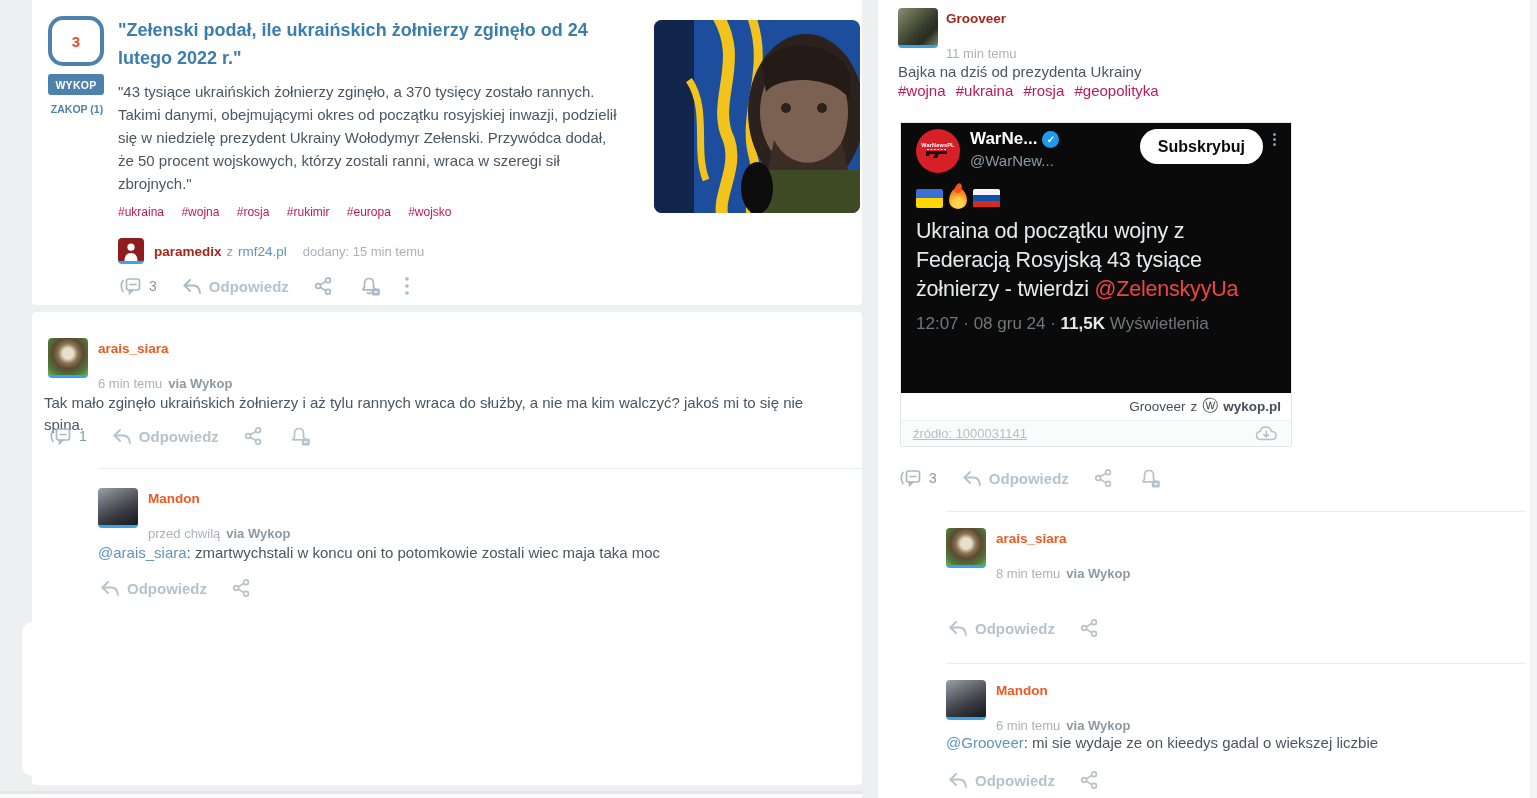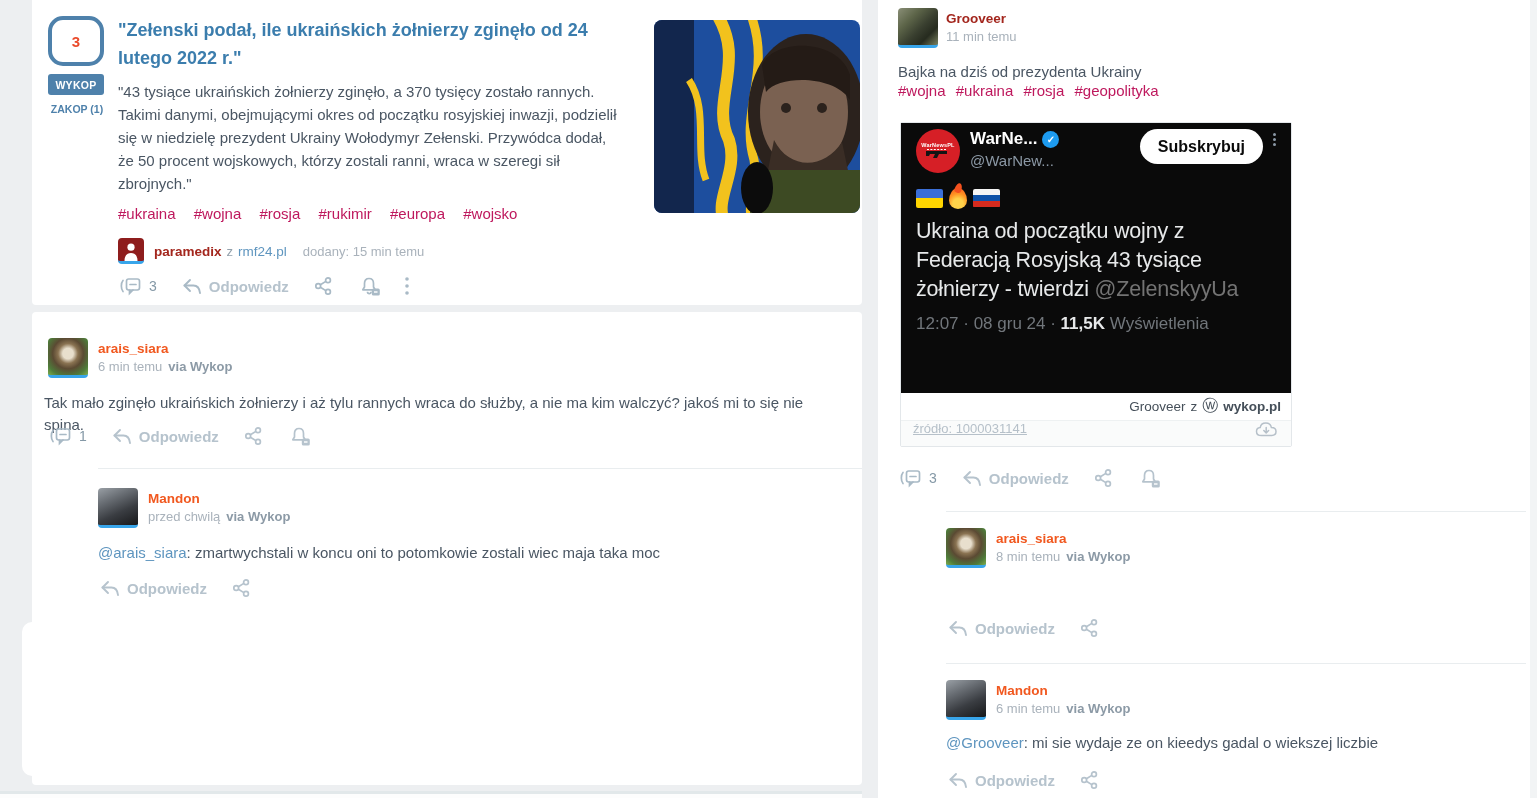--- a/index.html
+++ b/index.html
@@ -20,21 +20,21 @@
   .wykop-btn { position:absolute; left:16px; top:74px; width:56px; height:21px; background:#4e81ab;
                color:#fff; font-size:10.5px; font-weight:bold; border:none; border-radius:3px;
                display:flex; align-items:center; justify-content:center; letter-spacing:.3px; cursor:pointer;}
   .zakop-btn { position:absolute; left:10px; top:103px; width:70px; text-align:center; color:#4e81ab;
                font-size:10.5px; font-weight:bold; background:none; border:none; cursor:pointer;}
 
   .post-title { position:absolute; left:86px; top:16px; width:520px; color:#3b7dad;
                 font-size:18px; font-weight:bold; line-height:28px; text-decoration:none; display:block;}
   .post-body  { position:absolute; left:86px; top:80px; width:505px; color:#4a5663;
                 font-size:15px; line-height:23px; }
-  .tags-row   { position:absolute; left:86px; top:205px; font-size:15px; }
+  .tags-row   { position:absolute; left:86px; top:205px; font-size:12px; }
   .tag        { color:#be185d; text-decoration:none; margin-right:14px; }
 
   .author-row { position:absolute; left:86px; top:236px; height:30px; display:flex; align-items:center; }
   .mini-avatar { width:26px; height:26px; border-radius:4px; background:#8e1d1d; position:relative;
                  border-bottom:3px solid #38a5ea; margin-right:10px; display:flex; align-items:flex-end; justify-content:center;}
   .mini-avatar svg { display:block; }
   .author-red  { color:#a3261d; font-weight:bold; font-size:13.5px; text-decoration:none; }
   .author-orange { color:#f1581f; font-weight:bold; font-size:13.5px; text-decoration:none; }
   .gray-sep   { color:#93a1ac; font-size:13px; margin:0 5px; }
   .src-link   { color:#5e95bf; font-size:13.5px; text-decoration:none; }
@@ -54,21 +54,21 @@
   .post-thumb { position:absolute; left:622px; top:20px; width:206px; height:193px;
                 border-radius:8px; overflow:hidden; }
 
   
   .avatar40 { width:40px; height:40px; border-radius:4px; border-bottom:3px solid #38a5ea; }
   .av-hedgehog { background:radial-gradient(circle at 50% 42%, #e8dfcd 0 18%, #8a7352 34%, #5b4a33 52%, #4e7a3a 78%, #7fae4e 100%); }
   .av-anime    { background:linear-gradient(155deg,#9aa0a6 0%,#6a6f75 30%,#3a3d42 62%,#17181a 100%); }
   .av-soldier  { background:linear-gradient(135deg,#8a8f77 0%,#5d6549 30%,#3a4030 55%,#262b1f 75%,#79815f 100%); }
 
   .cmt-name-row { font-size:13.5px; line-height:18px; }
-  .cmt-meta { font-size:13px; color:#a9b2bb; margin-top:1px; }
+  .cmt-meta { font-size:13px; color:#a9b2bb; margin-top:18px; }
   .via { color:#8c9aa6; font-weight:bold; margin-left:6px; }
   .cmt-text { color:#4a5663; font-size:15px; line-height:22px; }
   .mention { color:#5e95bf; text-decoration:none; }
 
   .overlay-card { position:absolute; left:22px; top:622px; width:482px; height:154px;
                   background:#fff; border-radius:10px; }
   .bottom-line { position:absolute; left:0; top:791px; width:862px; height:3px; background:#e2e8ea; }
   .bottom-white { position:absolute; left:0; top:794px; width:862px; height:4px; background:#fdfdfd; }
 
   
@@ -93,29 +93,29 @@
                 display:flex; flex-direction:column; gap:2px; align-items:center; background:none; border:none; cursor:pointer;}
   .tweet-dots i { width:3px; height:3px; border-radius:50%; background:#8b98a5; display:block; }
   .emoji-row { display:flex; align-items:center; gap:6px; margin-top:14px; height:22px; }
   .flag { width:27px; height:19px; border-radius:2px; overflow:hidden; display:flex; flex-direction:column; }
   .flag div { flex:1; }
   .flame { width:18px; height:21px; background:radial-gradient(circle at 50% 75%, #ffd24a 0 28%, #ff9523 55%, #f4511e 100%);
            border-radius:50% 50% 50% 50% / 60% 60% 40% 40%; position:relative; }
   .flame:after { content:""; position:absolute; left:6px; top:-5px; width:7px; height:10px;
                  background:#f4511e; border-radius:50% 50% 50% 50%/70% 70% 30% 30%; transform:rotate(18deg); }
   .tweet-text { color:#e7e9ea; font-size:21.5px; line-height:29px; margin-top:8px; width:360px; letter-spacing:-.2px;}
-  .tweet-mention { color:#737373; text-decoration:none; }
+  .tweet-mention { color:#ef4444; text-decoration:none; }
   .tweet-meta { color:#71767b; font-size:17px; margin-top:10px; }
   .tweet-views { color:#e7e9ea; font-weight:bold;margin-top:22px; }
 
   .credit-row { height:27px; display:flex; align-items:center; justify-content:flex-end; gap:5px;
                 padding:0 10px; color:#454f59; font-size:13.5px; }
   .wykop-logo { font-size:16px; color:#454f59; }
   .source-row { height:26px; background:#fafbfb; border-top:1px solid #eef1f2; display:flex;
-                padding:0 12px; }
+                align-items:center; padding:0 12px; }
   .source-label { color:#b6c0c9; font-size:13px; }
   .source-row .dl { margin-left:auto; background:none; border:none; cursor:pointer; display:flex; }
 
   .scroll-track { position:absolute; right:0; top:0; width:7px; height:798px; background:#f2f4f5; }
 </style>
 </head>
 <body>
 
 <div id="root">
 

